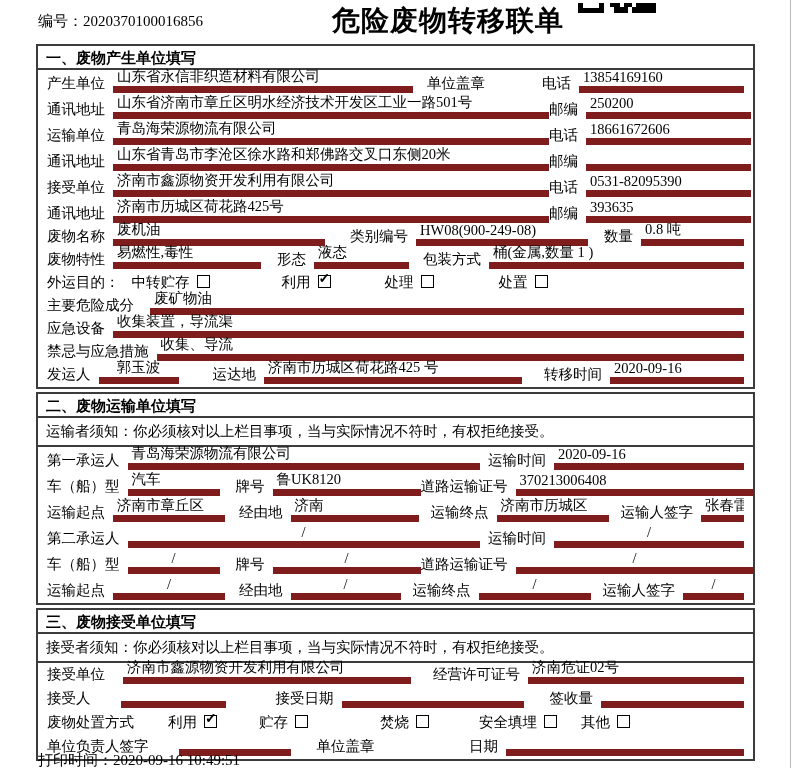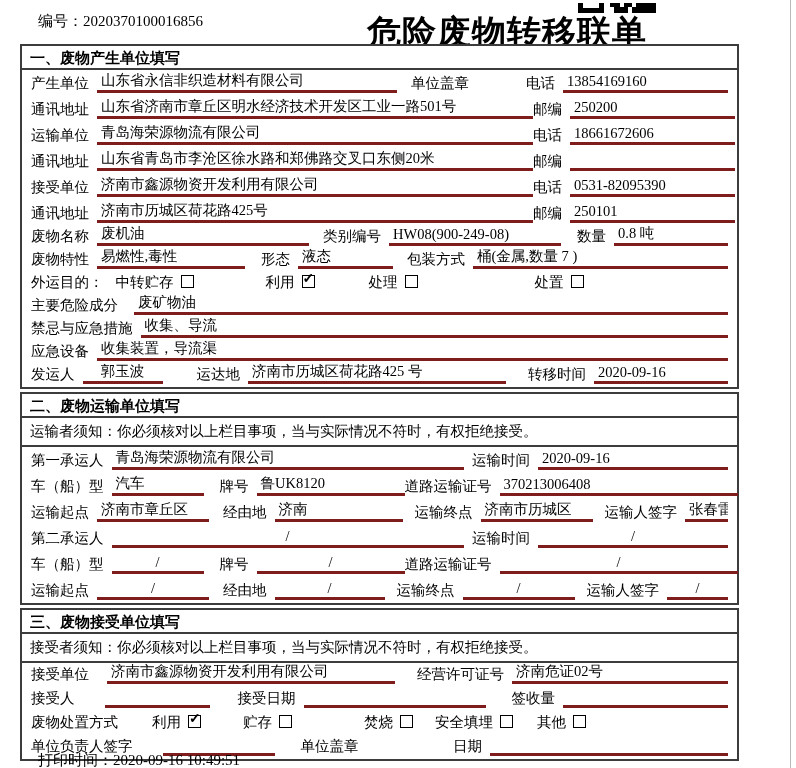--- a/index.html
+++ b/index.html
@@ -5,37 +5,37 @@
   html,body{margin:0;padding:0;}
   body{
     width:796px;height:768px;background:#ffffff;position:relative;overflow:hidden;
     font-family:"Liberation Serif","DejaVu Serif",serif;
     color:#000;font-size:14.5px;
   }
   .page-edge{position:absolute;top:0;right:5px;width:1px;height:768px;background:#b9b9b9;}
   .header{position:absolute;top:0;left:0;width:100%;height:44px;}
   .serial{position:absolute;left:38px;top:12px;font-size:15px;white-space:nowrap;}
   .doc-title{
-    position:absolute;left:332px;top:10px;font-size:34px;font-weight:bold;letter-spacing:1px;
-    font-family:"Liberation Sans","DejaVu Sans",sans-serif;white-space:nowrap;margin-left:35px;
+    position:absolute;left:332px;top:2px;font-size:28px;font-weight:bold;letter-spacing:1px;
+    font-family:"Liberation Sans","DejaVu Sans",sans-serif;white-space:nowrap;
   }
   .qr{position:absolute;left:578px;top:0;}
-  .form{position:absolute;left:20px;top:44px;width:719px;}
+  .form{position:absolute;left:36px;top:44px;width:719px;}
   .section{border:2px solid #3c3c3c;background:#fff;box-sizing:border-box;}
   .section + .section{margin-top:3px;}
   .sec-title{
     font-family:"Liberation Sans","DejaVu Sans",sans-serif;font-weight:bold;font-size:15px;
     padding:2px 8px 1px;border-bottom:2px solid #3c3c3c;line-height:19px;
   }
   .notice{padding:4px 8px 4px;border-bottom:2px solid #3c3c3c;line-height:19px;}
   .row{display:flex;align-items:flex-end;padding:0 9px 3px;box-sizing:border-box;}
   .h26{height:26px}.h23{height:23px}.h24{height:24px}
   .lbl{white-space:nowrap;flex-shrink:0;margin-right:8px;}
   .val{
-    border-bottom:3px solid #7f1d1d;white-space:nowrap;overflow:hidden;
+    border-bottom:7px solid #7f1d1d;white-space:nowrap;overflow:hidden;
     padding:0 4px;box-sizing:border-box;flex-shrink:0;min-height:17px;
   }
   .grow{flex:1 1 auto;}
   .mla{margin-left:auto;}
   .ctr{text-align:center;}
   .opt{white-space:nowrap;flex-shrink:0;text-align:center;}
   .cb{
     display:inline-block;width:13px;height:13px;border:1.6px solid #000;
     margin-left:7px;position:relative;vertical-align:-1px;box-sizing:border-box;background:#fff;
   }
@@ -106,70 +106,70 @@
       <span class="lbl">接受单位</span>
       <span class="val" style="width:436px">济南市鑫源物资开发利用有限公司</span>
       <span class="lbl mla">电话</span>
       <span class="val" style="width:165px">0531-82095390</span>
     </div>
 
     <div class="row h26">
       <span class="lbl">通讯地址</span>
       <span class="val" style="width:436px">济南市历城区荷花路425号</span>
       <span class="lbl mla">邮编</span>
-      <span class="val" style="width:165px">250101</span>
+      <span class="val" style="width:165px">393635</span>
     </div>
 
     <div class="row h23">
       <span class="lbl">废物名称</span>
       <span class="val" style="width:212px">废机油</span>
-      <span class="lbl" style="margin-left:14px">类别编号</span>
+      <span class="lbl" style="margin-left:25px">类别编号</span>
       <span class="val" style="width:172px">HW08(900-249-08)</span>
       <span class="lbl" style="margin-left:16px">数量</span>
       <span class="val grow">0.8 吨</span>
     </div>
 
     <div class="row h23">
       <span class="lbl">废物特性</span>
       <span class="val" style="width:148px">易燃性,毒性</span>
       <span class="lbl" style="margin-left:16px">形态</span>
       <span class="val" style="width:95px">液态</span>
       <span class="lbl" style="margin-left:14px">包装方式</span>
-      <span class="val grow">桶(金属,数量 7 )</span>
+      <span class="val grow">桶(金属,数量 1 )</span>
     </div>
 
     <div class="row h23">
       <span class="lbl">外运目的：</span>
       <span class="opt" style="margin-left:4px">
         <span>中转贮存</span><span class="cb"></span>
       </span>
       <span class="opt" style="margin-left:72px">
         <span>利用</span><span class="cb checked"></span>
       </span>
       <span class="opt" style="margin-left:54px">
         <span>处理</span><span class="cb"></span>
       </span>
-      <span class="opt" style="margin-left:117px">
+      <span class="opt" style="margin-left:65px">
         <span>处置</span><span class="cb"></span>
       </span>
     </div>
 
     <div class="row h23">
       <span class="lbl">主要危险成分</span>
       <span class="val grow" style="margin-left:8px">废矿物油</span>
     </div>
 
     <div class="row h23">
+      <span class="lbl">应急设备</span>
+      <span class="val grow">收集装置，导流渠</span>
+    </div>
+
+    <div class="row h23">
       <span class="lbl">禁忌与应急措施</span>
       <span class="val grow">收集、导流</span>
-    </div>
-
-    <div class="row h23">
-      <span class="lbl">应急设备</span>
-      <span class="val grow">收集装置，导流渠</span>
     </div>
 
     <div class="row h23">
       <span class="lbl">发运人</span>
       <span class="val ctr" style="width:80px">郭玉波</span>
       <span class="lbl" style="margin-left:34px">运达地</span>
       <span class="val" style="width:258px">济南市历城区荷花路425 号</span>
       <span class="lbl" style="margin-left:22px">转移时间</span>
       <span class="val grow">2020-09-16</span>
     </div>
@@ -241,38 +241,38 @@
     <div class="row h24">
       <span class="lbl">接受单位</span>
       <span class="val" style="width:288px;margin-left:10px">济南市鑫源物资开发利用有限公司</span>
       <span class="lbl" style="margin-left:22px">经营许可证号</span>
       <span class="val grow">济南危证02号</span>
     </div>
 
     <div class="row h24">
       <span class="lbl">接受人</span>
       <span class="val" style="width:105px;margin-left:22px"></span>
-      <span class="lbl" style="margin-left:28px">接受日期</span>
+      <span class="lbl" style="margin-left:50px">接受日期</span>
       <span class="val" style="width:182px"></span>
       <span class="lbl" style="margin-left:26px">签收量</span>
       <span class="val grow"></span>
     </div>
 
     <div class="row h24">
       <span class="lbl">废物处置方式</span>
       <span class="opt" style="margin-left:26px">
         <span>利用</span><span class="cb checked"></span>
       </span>
       <span class="opt" style="margin-left:42px">
         <span>贮存</span><span class="cb"></span>
       </span>
       <span class="opt" style="margin-left:72px">
         <span>焚烧</span><span class="cb"></span>
       </span>
-      <span class="opt" style="margin-left:22px">
+      <span class="opt" style="margin-left:50px">
         <span>安全填埋</span><span class="cb"></span>
       </span>
       <span class="opt" style="margin-left:24px">
         <span>其他</span><span class="cb"></span>
       </span>
     </div>
 
     <div class="row h24">
       <span class="lbl">单位负责人签字</span>
       <span class="val" style="width:112px;margin-left:22px"></span>

